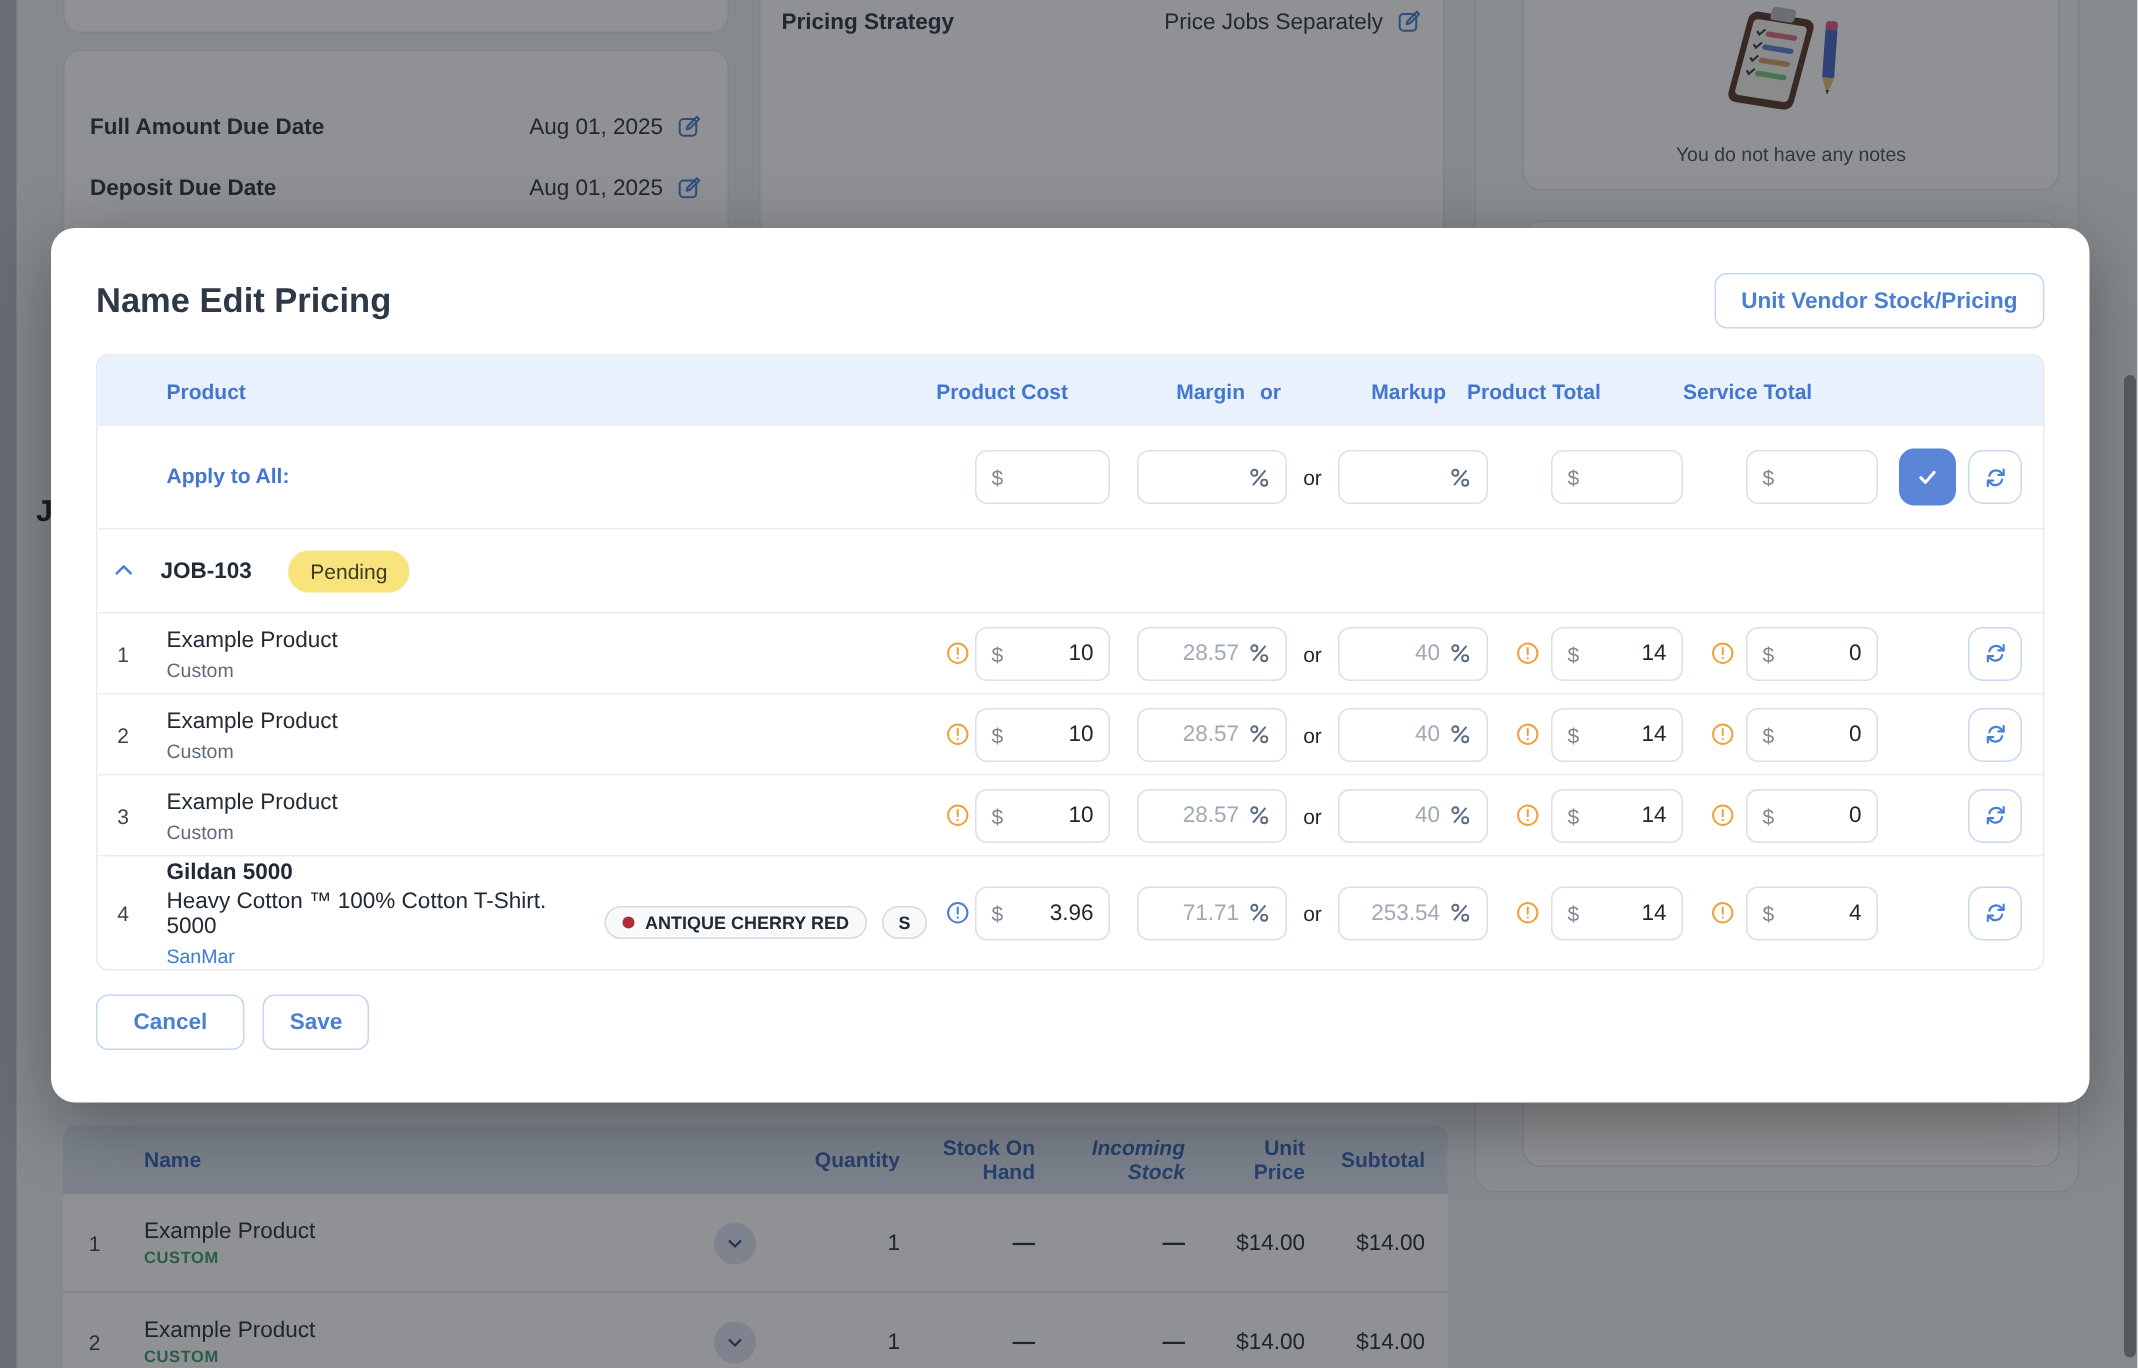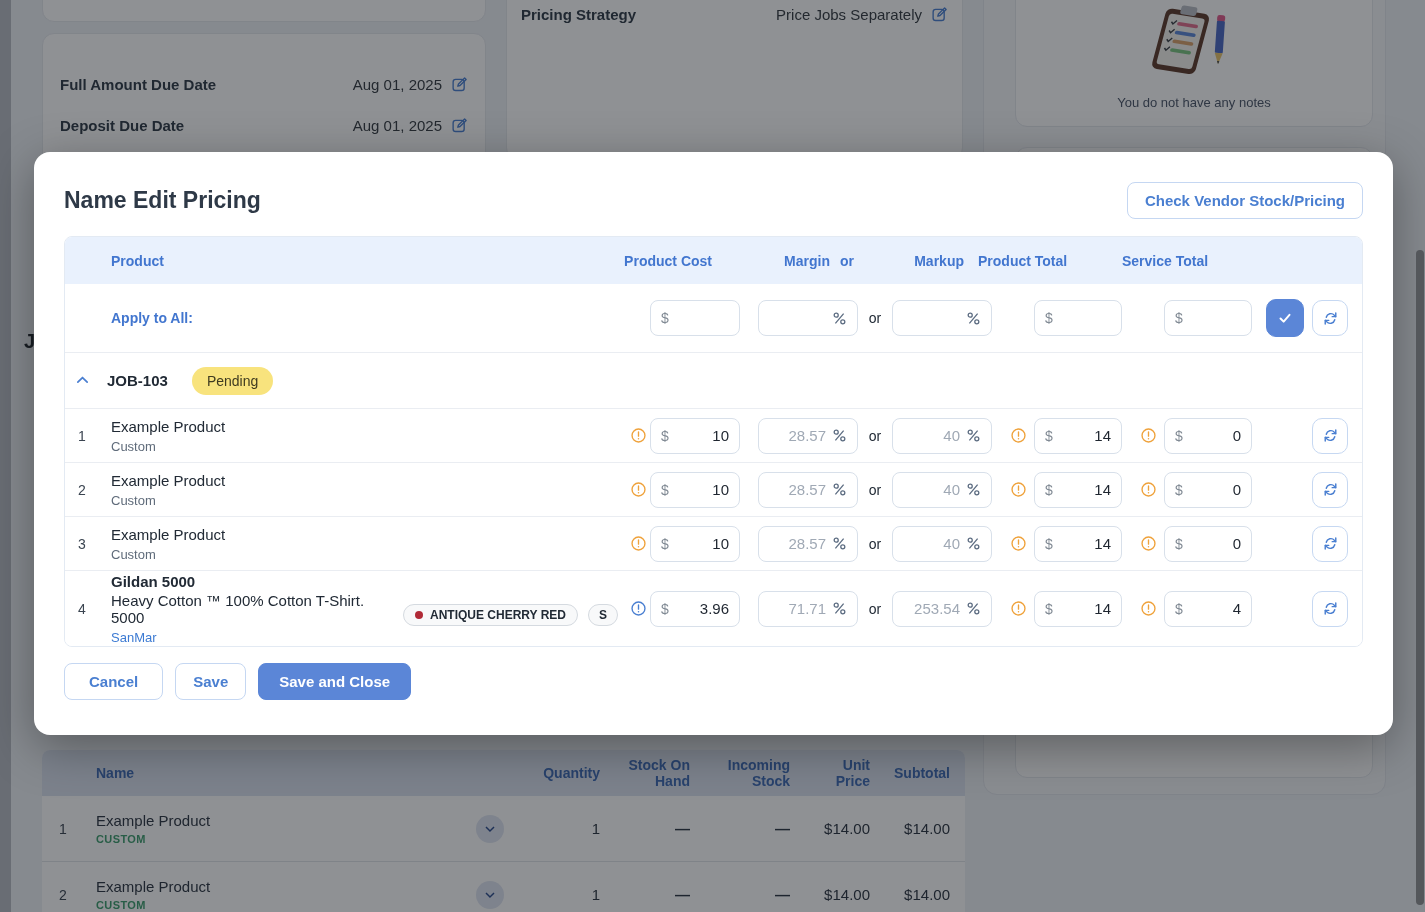--- a/index.html
+++ b/index.html
@@ -32,21 +32,21 @@
   .it-head { display:flex; align-items:center; background:#dbe3f0; border-radius:8px 8px 0 0; height:46px; color:#3e6bb5; font-size:14px; font-weight:700; }
   .it-row { display:flex; align-items:center; height:66px; border-bottom:1px solid #e1e4e9; background:#fff; font-size:15px; color:#2b3440; }
   .it-idx { width:42px; flex:none; text-align:center; color:#3a4450; font-size:14px; }
   .it-name { flex:1; min-width:0; padding-left:12px; }
   .it-name .nm { font-size:15px; color:#2b3440; }
   .it-name .tag { font-size:11px; font-weight:700; color:#3e9e6e; letter-spacing:.4px; margin-top:4px; }
   .it-chevron { width:40px; flex:none; display:flex; justify-content:center; }
   .chev-btn { width:28px; height:28px; border-radius:50%; background:#dfe5f1; border:none; display:flex; align-items:center; justify-content:center; cursor:pointer; }
   .it-qty { width:90px; flex:none; text-align:right; }
   .it-stock { width:90px; flex:none; text-align:right; }
-  .it-incoming { width:100px; flex:none; text-align:right; }
+  .it-incoming { width:100px; flex:none; text-align:right;font-style:italic; }
   .it-unit { width:62px; flex:none; text-align:right; margin-left:18px; }
   .it-sub { width:80px; flex:none; text-align:right; padding-right:0; }
   .it-pad { width:15px; flex:none; }
   .dash { font-weight:700; }
 
   
   .overlay { position:absolute; inset:0; background:rgba(18,22,28,0.47); z-index:10; }
   .scrollbar-thumb { position:absolute; right:1px; top:250px; width:8px; height:655px; border-radius:4px; background:#54575b; z-index:30; }
 
   
@@ -242,21 +242,21 @@
     </div>
   </div>
 </div>
 
 <div class="overlay"></div>
 <div class="scrollbar-thumb"></div>
 
 <div class="modal">
   <div class="modal-head">
     <div class="modal-title">Name Edit Pricing</div>
-    <button class="btn-outline">Check Vendor Stock/Pricing</button>
+    <button class="btn-outline">Unit Vendor Stock/Pricing</button>
   </div>
 
   <div class="ptable">
 
     <div class="prow ptable-head">
       <div class="c-idx"></div>
       <div class="c-prod">Product</div>
       <div class="c-w"></div>
       <div class="c-cost hc">Product Cost</div>
       <div class="c-margin hc">Margin</div>
@@ -628,15 +628,14 @@
               <path d="M3.8 16.4v-4.2H8"></path>
             </svg>
           </button>
         </div>
     </div>
   </div>
 
   <div class="modal-foot">
     <button class="btn-outline" style="padding:0 24px">Cancel</button>
     <button class="btn-outline" style="padding:0 17px">Save</button>
-    <button class="btn-fill">Save and Close</button>
   </div>
 </div>
 
 </body></html>

